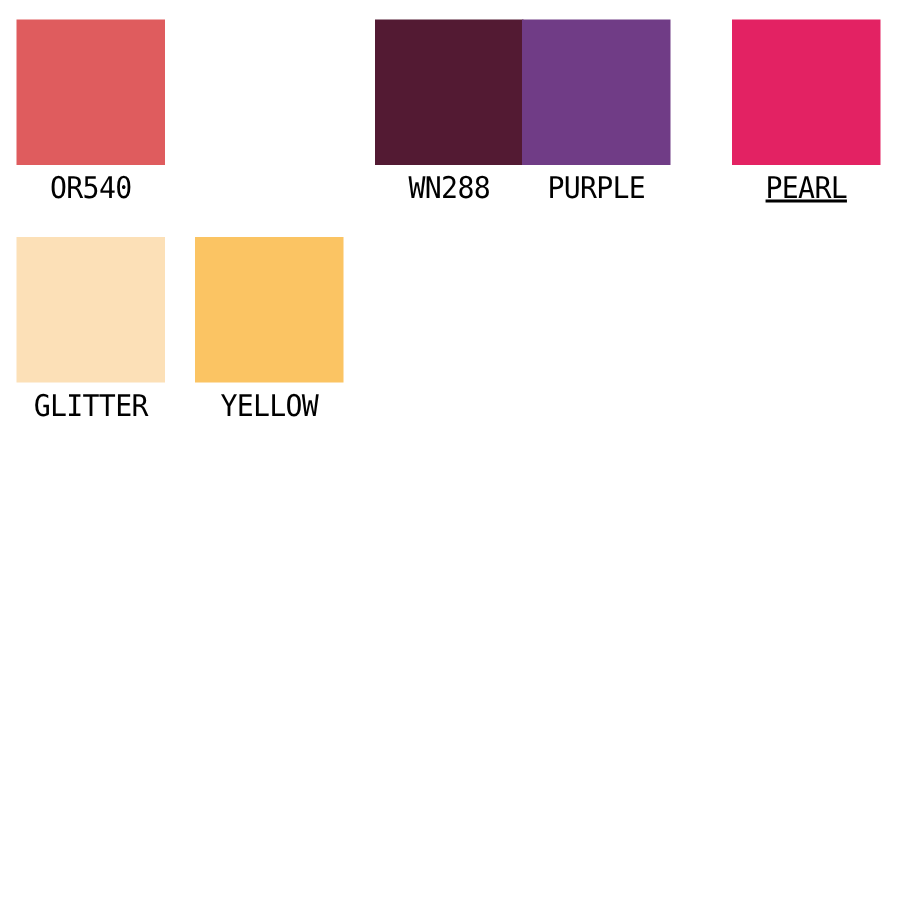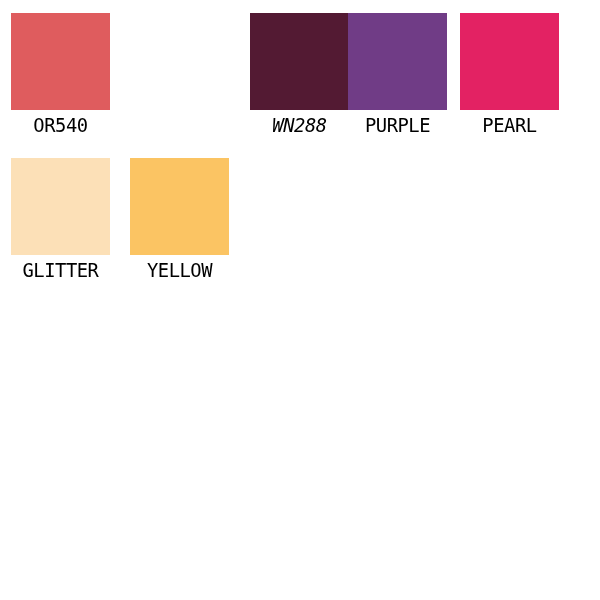--- a/index.html
+++ b/index.html
@@ -51,23 +51,23 @@
     transform-origin: center top;
   }
 
   
   .r1 { top: 13px; }
   
   .r2 { top: 158px; }
 
   .c0 { left: 11px; }
   .c1 { left: 130px; }
-  .c2 { left: 250px; font-style: italic; }
+  .c2 { left: 250px; }
   .c3 { left: 348px; }
-  .c4 { left: 460px; }
+  .c4 { left: 488px; text-decoration: underline; }
 </style>
 </head>
 <body style="background-color: rgb(255, 255, 255);">
 
 <div id="palette-canvas" style="background-color: rgb(255, 255, 255);">
 
   <div class="swatch-cell r1 c0">
     <span class="swatch-chip" style="background-color: rgb(223, 92, 94);"></span>
     <span class="swatch-label" style="color: rgb(0, 0, 0);">OR540</span>
   </div>

